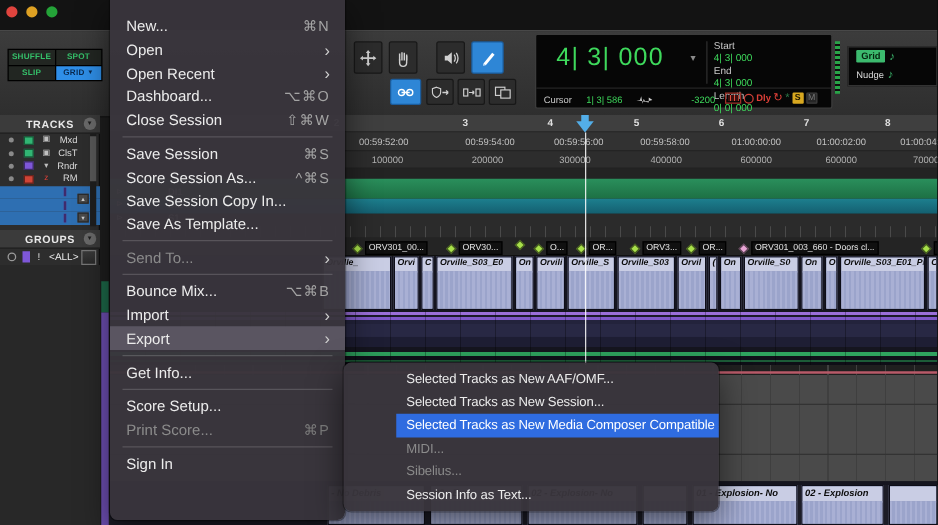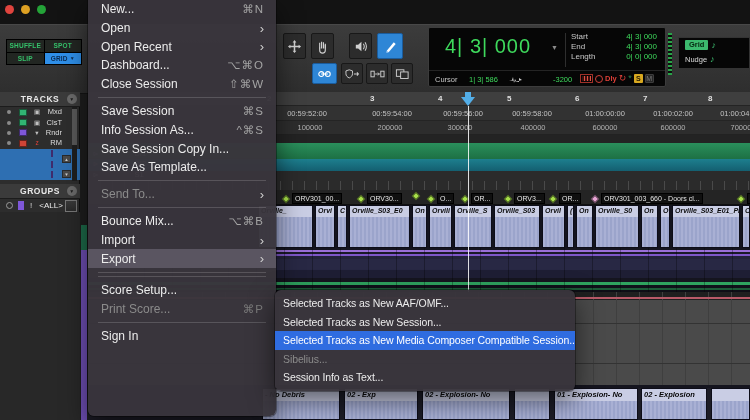--- a/index.html
+++ b/index.html
@@ -25,21 +25,21 @@
   .toolbtn.active{background:#2e86d6;border-color:#1b5c9c;}
   .toolbtn svg{display:block;}
 
   
   .counter{position:absolute;left:428px;top:2px;width:238px;height:60px;background:#060606;
            border:1px solid #3c3c3c;border-radius:2px;box-sizing:border-box;}
   .cnt-main{position:absolute;left:16px;top:7px;font-size:20px;color:#3ed95c;letter-spacing:1px;white-space:nowrap;}
   .cnt-caret{position:absolute;left:122px;top:16px;font-size:7px;color:#8a8a8a;}
   .cnt-div{position:absolute;left:136px;top:5px;height:34px;border-left:1px solid #2e2e2e;}
   .cnt-rows{position:absolute;left:142px;top:4px;right:8px;}
-  .cnt-row{display:flex;justify-content:space-between;font-size:8px;line-height:10px;}
+  .cnt-row{display:flex;justify-content:space-between;font-size:8px;line-height:10px;flex-direction:column;}
   .cnt-row .lbl{color:#c8c8c8;} .cnt-row .val{color:#3ed95c;}
   .cnt-strip{position:absolute;left:0;right:0;top:42px;height:16px;border-top:1px solid #242424;font-size:7.5px;}
   .cs-lbl{position:absolute;left:6px;top:4px;color:#c8c8c8;}
   .cs-val{position:absolute;left:40px;top:4px;color:#3ed95c;}
   .cs-wave{position:absolute;left:80px;top:5px;}
   .cs-db{position:absolute;left:124px;top:4px;color:#3ed95c;}
   .cs-icons{position:absolute;left:151px;top:3px;display:flex;gap:2px;align-items:center;}
   .ic-box{width:13px;height:9px;background:#3c0f0f;border:1px solid #a03028;
           background-image:repeating-linear-gradient(90deg,#e05040 0 1px,transparent 1px 3px);background-clip:content-box;padding:1px;box-sizing:border-box;}
   .ic-clock{width:8px;height:8px;border-radius:50%;border:1.5px solid #d04038;box-sizing:border-box;}
@@ -126,35 +126,35 @@
   .btm-clips .clip-name{height:12px;font-size:7.5px;line-height:11px;}
   .btm-clips .clip-body{top:12px;}
 
   .ph-stem{position:absolute;left:377px;top:0;width:6px;height:6px;background:#53aee8;}
   .ph-tri{position:absolute;left:373px;top:5px;width:0;height:0;border-left:7px solid transparent;border-right:7px solid transparent;border-top:9px solid #53aee8;}
   .ph-line{position:absolute;left:380px;top:14px;width:1px;height:186px;background:rgba(255,255,255,.85);}
 
   
   .menu{position:absolute;left:88px;top:0;width:188px;height:416px;background:rgba(57,53,60,.97);
         border-radius:0 0 6px 6px;box-shadow:0 10px 26px rgba(0,0,0,.55),0 0 0 1px rgba(0,0,0,.35);
-        padding-top:0;box-sizing:border-box;z-index:50;}
+        padding-top:12px;box-sizing:border-box;z-index:50;}
   .menu-item{display:flex;justify-content:space-between;align-items:center;height:18.7px;
              padding:0 12px 0 13px;font-size:12px;color:#ececec;white-space:nowrap;}
   .menu-item.disabled{color:#8b8b8b;}
   .menu-item.highlight{background:#5a5561;}
   .mi-shortcut{color:#a4a4a4;font-size:11.5px;letter-spacing:1px;}
   .menu-item.disabled .mi-shortcut{color:#7c7c7c;}
   .mi-arrow{color:#cfcfcf;font-size:13px;line-height:13px;}
   .menu-sep{height:1px;background:rgba(255,255,255,.16);margin:3.7px 10px;}
 
   .submenu{position:absolute;left:275px;top:290px;width:300px;background:rgba(57,53,60,.97);
            border-radius:6px;box-shadow:0 10px 26px rgba(0,0,0,.55),0 0 0 1px rgba(0,0,0,.35);
            padding:4px 0;box-sizing:border-box;z-index:55;}
   .sub-item{height:18.5px;line-height:18.5px;padding:0 8px;font-size:10.5px;color:#ececec;
-            white-space:nowrap;overflow:hidden;letter-spacing:-.1px;}
+            white-space:nowrap;overflow:hidden;letter-spacing:-.1px;margin-left:42px;}
   .sub-item.disabled{color:#8b8b8b;}
   .sub-item.highlight{background:#2f6ce0;color:#fff;}
 
   .watermark{position:absolute;left:424px;top:376px;z-index:100;font-family:"DejaVu Serif",serif;
              font-style:italic;font-weight:bold;font-size:16.5px;color:#d0d0d0;
              text-shadow:1px 1px 2px rgba(0,0,0,.8);letter-spacing:.5px;}
 </style>
 </head>
 <body>
 
@@ -556,21 +556,21 @@
       <div class="menu-item">
         <span class="mi-label">Close Session</span>
         <span class="mi-shortcut">⇧⌘W</span>
       </div>
       <div class="menu-sep"></div>
       <div class="menu-item">
         <span class="mi-label">Save Session</span>
         <span class="mi-shortcut">⌘S</span>
       </div>
       <div class="menu-item">
-        <span class="mi-label">Info Session As...</span>
+        <span class="mi-label">Score Session As...</span>
         <span class="mi-shortcut">^⌘S</span>
       </div>
       <div class="menu-item">
         <span class="mi-label">Save Session Copy In...</span>
       </div>
       <div class="menu-item">
         <span class="mi-label">Save As Template...</span>
       </div>
       <div class="menu-sep"></div>
       <div class="menu-item disabled">
@@ -584,35 +584,39 @@
       </div>
       <div class="menu-item">
         <span class="mi-label">Import</span>
         <span class="mi-arrow">›</span>
       </div>
       <div class="menu-item highlight">
         <span class="mi-label">Export</span>
         <span class="mi-arrow">›</span>
       </div>
       <div class="menu-sep"></div>
+      <div class="menu-item">
+        <span class="mi-label">Get Info...</span>
+      </div>
       <div class="menu-sep"></div>
       <div class="menu-item">
         <span class="mi-label">Score Setup...</span>
       </div>
       <div class="menu-item disabled">
         <span class="mi-label">Print Score...</span>
         <span class="mi-shortcut">⌘P</span>
       </div>
       <div class="menu-sep"></div>
       <div class="menu-item">
         <span class="mi-label">Sign In</span>
       </div>
     </div>
 
   <div class="submenu">
       <div class="sub-item">Selected Tracks as New AAF/OMF...</div>
       <div class="sub-item">Selected Tracks as New Session...</div>
       <div class="sub-item highlight">Selected Tracks as New Media Composer Compatible Session...</div>
+      <div class="sub-item disabled">MIDI...</div>
       <div class="sub-item disabled">Sibelius...</div>
       <div class="sub-item">Session Info as Text...</div>
     </div>
 
 </div>
 
 </body></html>

